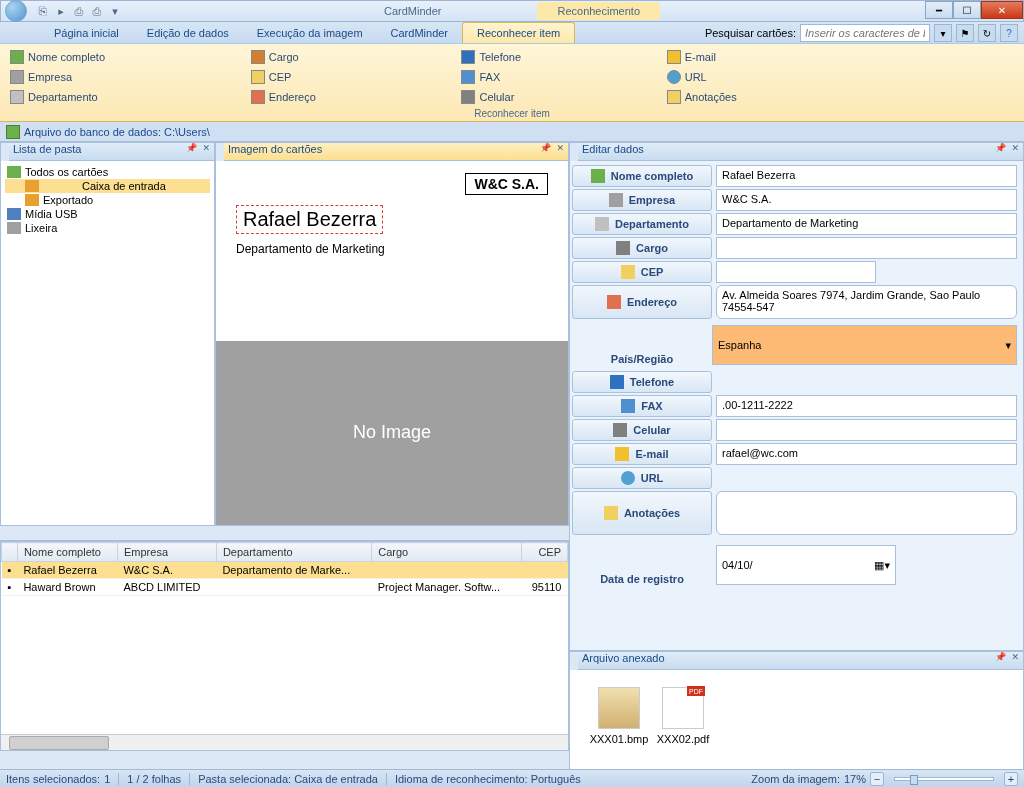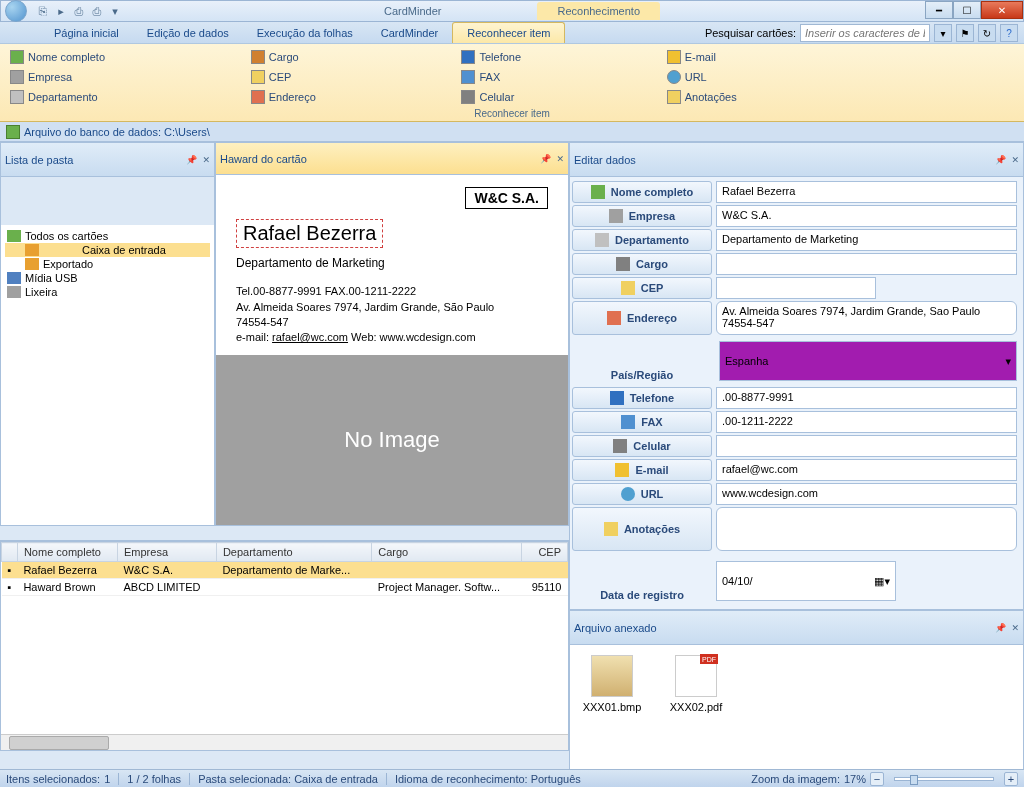--- a/index.html
+++ b/index.html
@@ -33,61 +33,61 @@
 .ribbon-caption { text-align: center; color: #4a6a8a; font-size: 10px; padding-top: 2px; }
 
 
 .pathbar { height: 20px; background: #d0e0f2; border-bottom: 1px solid #a8c0dc; display: flex; align-items: center; padding: 0 6px; color: #1a4a8a; gap: 4px; }
 
 
 .main { display: flex; height: calc(787px - 22px - 22px - 76px - 20px - 18px); }
 
 
 .panel { display: flex; flex-direction: column; border: 1px solid #a8c0dc; }
-.panel-hdr { height: 34px; background: linear-gradient(#e0ecf8,#c8dcf0); border-bottom: 1px solid #a8c0dc; display: flex; align-items: center; padding: 0 4px; color: #1a4a8a; font-size: 11px; position: relative; }
+.panel-hdr { height: 18px; background: linear-gradient(#e0ecf8,#c8dcf0); border-bottom: 1px solid #a8c0dc; display: flex; padding: 0 4px; color: #1a4a8a; font-size: 11px; position: relative; margin-left: 8px; }
 .panel-hdr.yellow { background: linear-gradient(#fef0c0,#fcdf90); }
 .panel-hdr .pin { position: absolute; right: 16px; font-size: 9px; color: #4a6a8a; }
 .panel-hdr .x { position: absolute; right: 4px; font-size: 9px; color: #4a6a8a; }
 
 
 .left { width: 215px; display: flex; flex-direction: column; }
-.tree { flex: 1; background: #fff; padding: 4px; margin-top: 48px; }
+.tree { flex: 1; background: #fff; padding: 4px; }
 .tree-item { display: flex; align-items: center; gap: 4px; padding: 1px 2px; cursor: pointer; }
 .tree-item.indent { padding-left: 20px; }
 .tree-item.selected { background: #fcdf90; gap: 43px; }
 .ticon { width: 14px; height: 12px; display: inline-block; }
 
 
 .middle { width: 354px; display: flex; flex-direction: column; }
 .card-image { height: 370px; background: #a0a0a0; display: flex; flex-direction: column; }
 .card-render { height: 180px; background: #fff; margin: 0; padding: 14px 20px; position: relative; }
 .card-company-box { position: absolute; right: 20px; top: 12px; border: 1px solid #000; padding: 2px 8px; font-size: 14px; font-weight: bold; }
 .card-name { font-size: 20px; border: 1px dashed #d04040; display: inline-block; padding: 2px 6px; margin-top: 30px; }
 .card-dept { font-size: 12px; margin-top: 8px; }
 .card-lines { font-size: 11px; margin-top: 14px; line-height: 1.4; }
-.no-image { flex: 1; display: flex; align-items: center; justify-content: center; color: #fff; font-size: 22px; font-weight: 300; }
+.no-image { flex: 1; display: flex; align-items: center; justify-content: center; color: #fff; font-size: 18px; font-weight: 300; }
 table { width: 100%; border-collapse: collapse; }
 th { background: linear-gradient(#f4f7fb,#e0e8f2); border: 1px solid #c8d4e2; text-align: left; padding: 3px 6px; font-weight: normal; color: #333; font-size: 11px; }
 td { padding: 2px 6px; border-bottom: 1px solid #f0f0f0; font-size: 11px; white-space: nowrap; overflow: hidden; text-overflow: ellipsis; }
 tr.selected-row td { background: #fcdf90; }
 
 
 .right { flex: 1; display: flex; flex-direction: column; }
 .edit-body { background: #eaf2fb; flex: 1; overflow-y: auto; padding: 4px 6px 4px 2px; }
 .form-row { display: flex; align-items: stretch; margin-bottom: 2px; }
 .form-label { width: 140px; display: flex; }
 .form-btn { flex: 1; background: linear-gradient(#f2f7fd,#d8e6f4); border: 1px solid #a8c0dc; border-radius: 3px; display: flex; align-items: center; justify-content: center; gap: 6px; color: #2a4a7a; font-weight: bold; font-size: 11px; padding: 3px 4px; cursor: pointer; }
 .form-btn .ficon { width: 14px; height: 14px; }
 .form-val { flex: 1; background: #fff; border: 1px solid #a8c0dc; padding: 3px 5px; margin-left: 4px; font-size: 11px; min-height: 20px; }
 .form-val.tall { min-height: 34px; border-radius: 6px; }
 .plain-label { width: 140px; text-align: center; color: #2a4a7a; font-weight: bold; align-self: center; margin-top: 28px; }
-.country-select { flex: 1; background: #a21caf; border: 1px solid #a8c0dc; padding: 2px 5px; margin-left: 7px; display: flex; align-items: center; justify-content: space-between; }
+.country-select { flex: 1; background: #fdba74; border: 1px solid #a8c0dc; padding: 2px 5px; margin-left: 0; display: flex; align-items: center; justify-content: space-between; }
 .date-input { flex:1; background:#fff; border:1px solid #a8c0dc; padding:2px 5px; margin-left:4px; display:flex; align-items:center; justify-content:space-between; max-width:180px; }
 
-.attach-body { background: #fff; padding: 10px; display: flex; gap: 20px; height: 125px; }
+.attach-body { background: #fff; padding: 17px; display: flex; gap: 0; height: 100px; }
 .attach-item { width: 64px; text-align: center; font-size: 11px; }
 .attach-thumb { width: 42px; height: 42px; margin: 0 auto 4px; border: 1px solid #ccc; background: #fff; position: relative; }
 .pdf-badge { position:absolute; top:-2px; right:-2px; width:18px; height:10px; background:#d03020; color:#fff; font-size:7px; display:flex; align-items:center; justify-content:center; }
 
 
 .statusbar { height: 18px; background: linear-gradient(#d8e6f4,#c0d4ec); border-top: 1px solid #a0b8d4; display: flex; align-items: center; padding: 0 6px; color: #2a4a7a; font-size: 10px; gap: 4px; }
 .sb-sep { width: 1px; height: 12px; background: #9bb5d4; margin: 0 4px; }
 .sb-spacer { flex: 1; }
 .zoom-slider { width: 100px; height: 4px; background: #fff; border: 1px solid #9bb5d4; position: relative; margin: 0 6px; }
 .zoom-thumb { position: absolute; left: 15%; top: -3px; width: 8px; height: 10px; background: #c8dcf0; border: 1px solid #7a9bc0; }
@@ -115,21 +115,21 @@
   <div class="win-controls">
     <div class="win-btn">━</div>
     <div class="win-btn">☐</div>
     <div class="win-btn close">✕</div>
   </div>
 </div>
 
 <div class="ribbon-tabs">
   <div class="rtab">Página inicial</div>
   <div class="rtab">Edição de dados</div>
-  <div class="rtab">Execução da folhas</div>
+  <div class="rtab">Execução da imagem</div>
   <div class="rtab">CardMinder</div>
   <div class="rtab active">Reconhecer item</div>
   <div class="search-area">
     <span>Pesquisar cartões:</span>
     <input placeholder="Inserir os caracteres de busca" style="">
     <span class="search-icon-btn">▾</span>
     <span class="search-icon-btn">⚑</span>
     <span class="search-icon-btn">↻</span>
     <span class="search-icon-btn" style="color:#2a6acc;">?</span>
   </div>
@@ -227,35 +227,29 @@
             <span class="ticon" style="background:#a0a0a0;"></span>
             <span>Lixeira</span>
           </div>
       </div>
     </div>
   </div>
 
   <div class="middle">
     <div class="panel" style="height:384px;">
       <div class="panel-hdr yellow">
-        <span>Haward do cartão</span>
+        <span>Imagem do cartões</span>
         <span class="pin">📌</span>
         <span class="x">✕</span>
       </div>
       <div class="card-image">
         <div class="card-render">
           <div class="card-company-box">W&amp;C S.A.</div>
           <div class="card-name">Rafael Bezerra</div>
           <div class="card-dept">Departamento de Marketing</div>
-          <div class="card-lines">
-            <div>Tel.00-8877-9991    FAX.00-1211-2222</div>
-            <div>Av. Almeida Soares 7974, Jardim Grande, São Paulo</div>
-            <div>74554-547</div>
-            <div><span>e-mail: </span><u>rafael@wc.com</u><span>     Web: www.wcdesign.com</span></div>
-          </div>
         </div>
         <div class="no-image">No Image</div>
       </div>
     </div>
   </div>
 
   <div class="right">
     <div class="panel" style="flex:1;">
       <div class="panel-hdr">
         <span>Editar dados</span>
@@ -324,21 +318,20 @@
               <span>▾</span>
             </div>
           </div>
         <div class="form-row">
             <div class="form-label">
               <div class="form-btn">
                 <span class="ficon" style="background:#3070c0;"></span>
                 <span>Telefone</span>
               </div>
             </div>
-            <div class="form-val">.00-8877-9991</div>
           </div>
         <div class="form-row">
             <div class="form-label">
               <div class="form-btn">
                 <span class="ficon" style="background:#5090d0;"></span>
                 <span>FAX</span>
               </div>
             </div>
             <div class="form-val">.00-1211-2222</div>
           </div>
@@ -360,21 +353,20 @@
             </div>
             <div class="form-val">rafael@wc.com</div>
           </div>
         <div class="form-row">
             <div class="form-label">
               <div class="form-btn">
                 <span class="ficon" style="background:#50a0d0;border-radius:50%;"></span>
                 <span>URL</span>
               </div>
             </div>
-            <div class="form-val">www.wcdesign.com</div>
           </div>
         <div class="form-row">
             <div class="form-label">
               <div class="form-btn">
                 <span class="ficon" style="background:#f0d060;"></span>
                 <span>Anotações</span>
               </div>
             </div>
             <div class="form-val tall" style="min-height:44px;"></div>
           </div>

